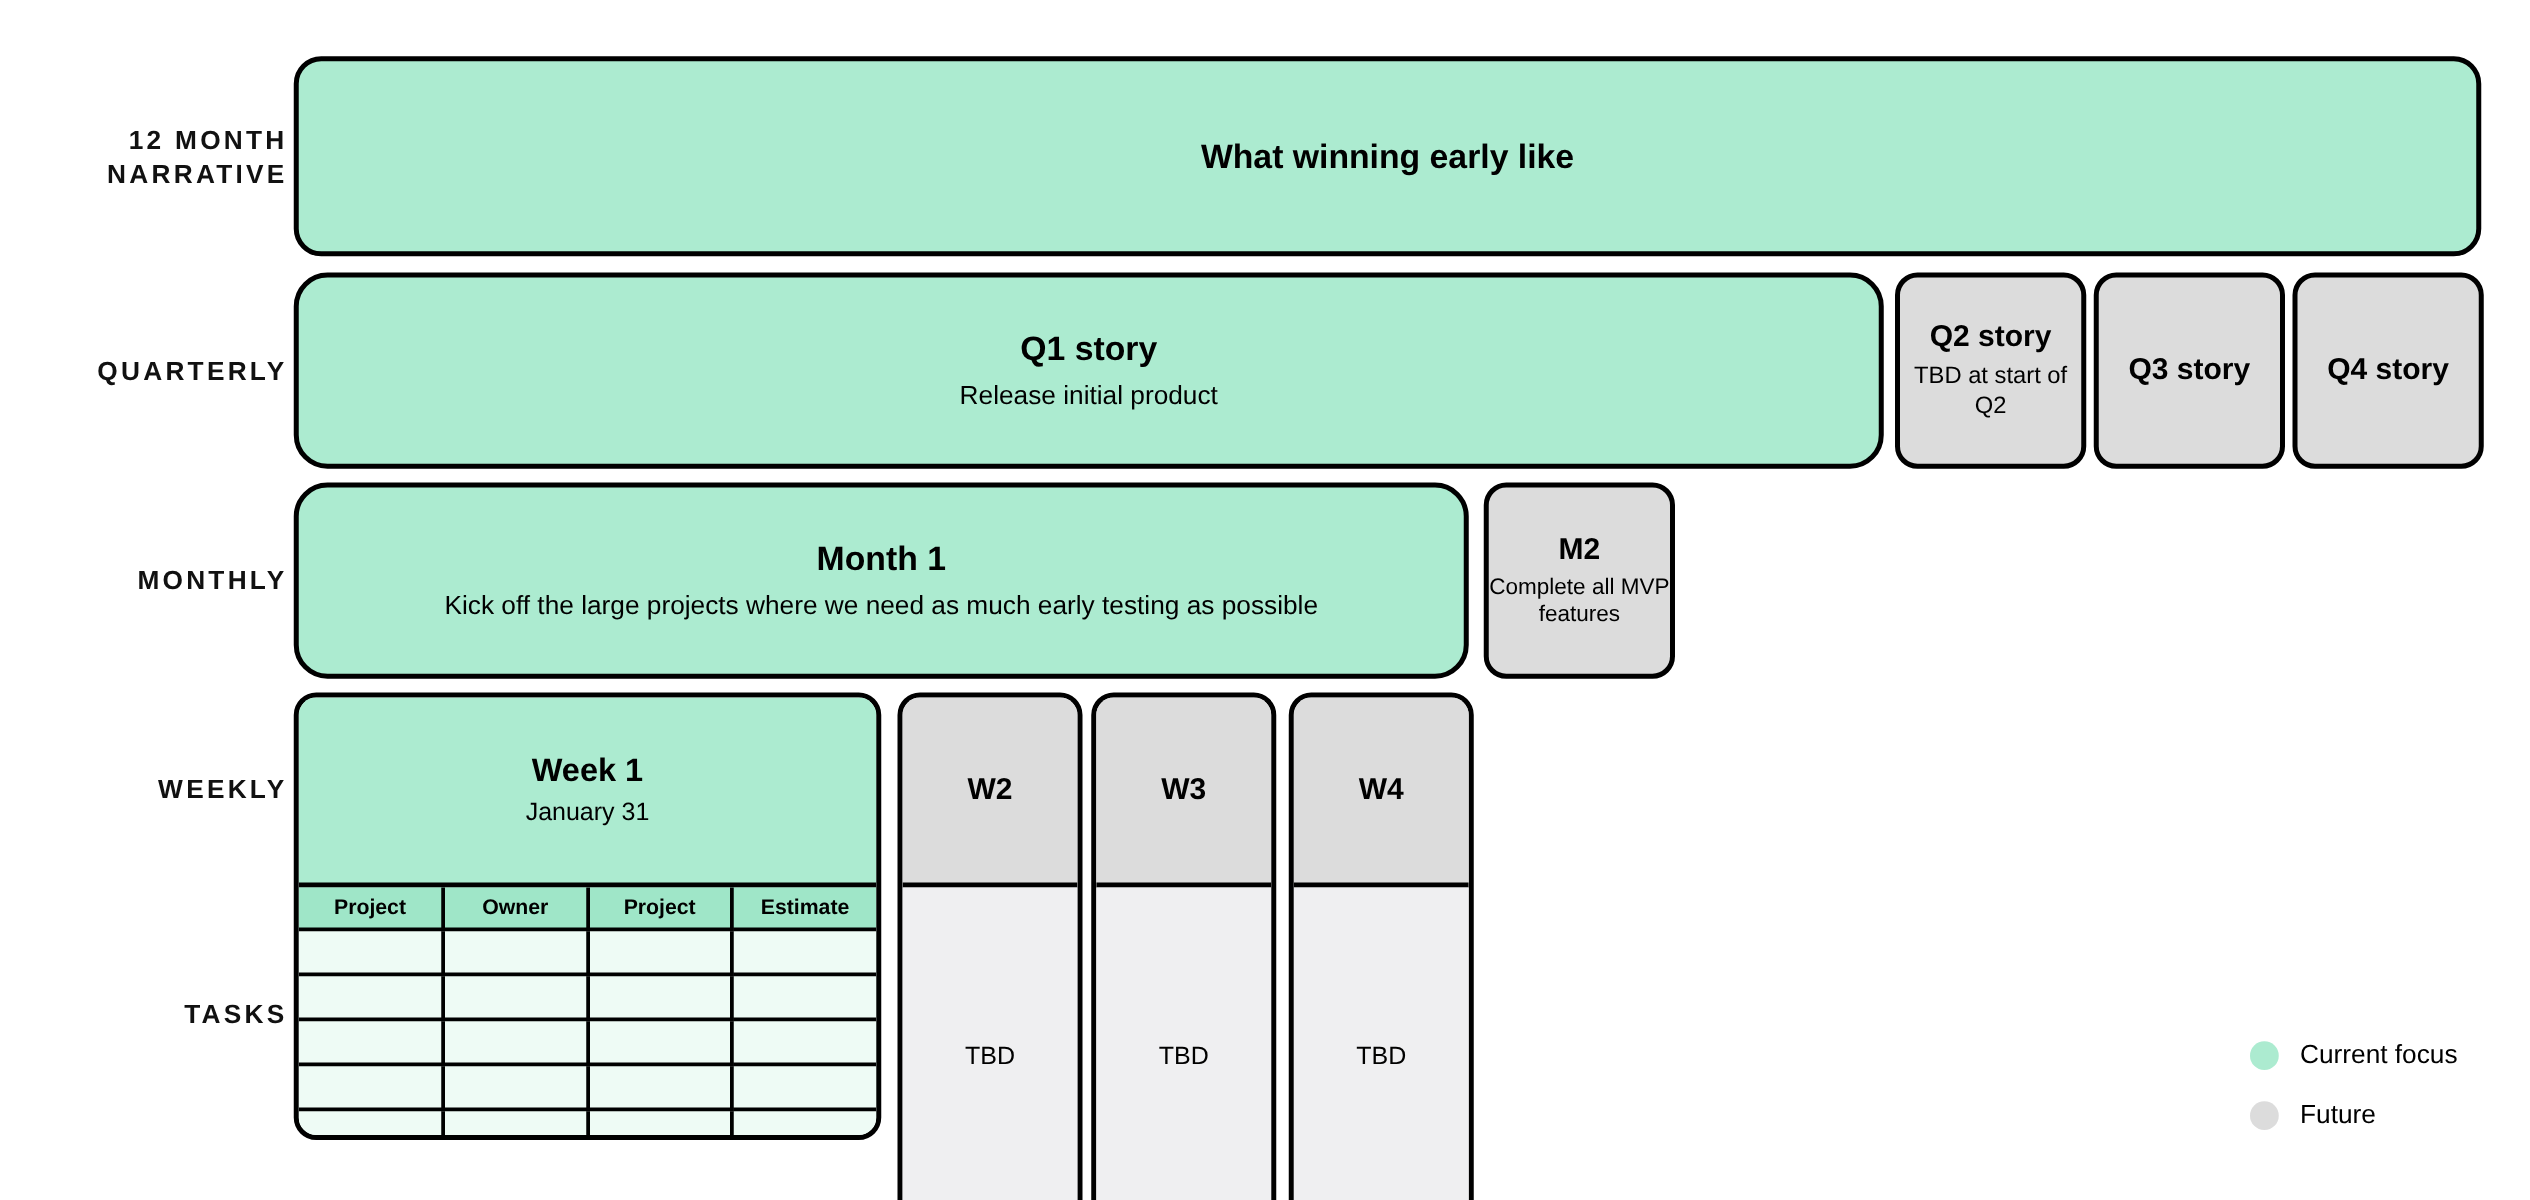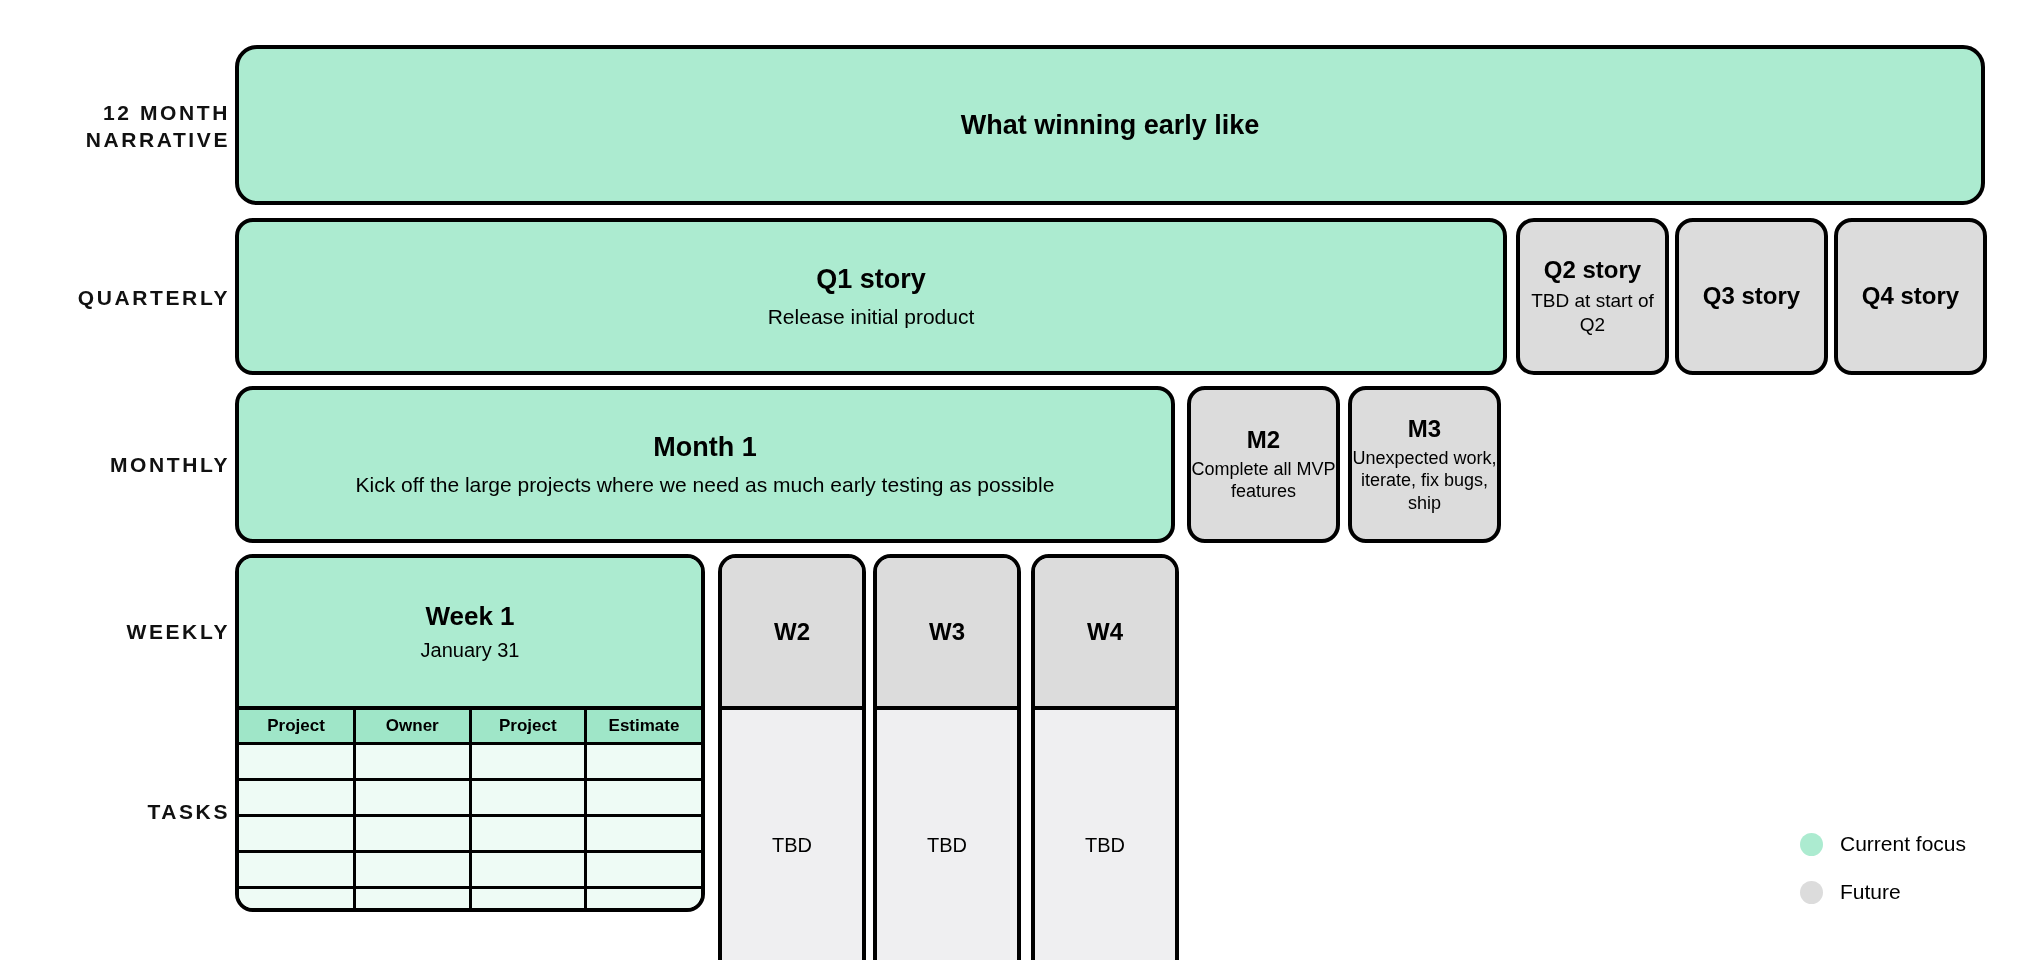--- a/index.html
+++ b/index.html
@@ -40,21 +40,21 @@
     box-sizing: border-box;
     border: 4px solid #000000;
     border-radius: 18px;
     display: flex;
     flex-direction: column;
     align-items: center;
     justify-content: center;
     text-align: center;
     overflow: hidden;
   }
-  .card.mint  { background: #ACEBD0; }
+  .card.mint  { background: #ACEBD0; border-radius: 27px; }
   .card.grey  { background: #DCDCDC; }
 
   .card-title {
     font-weight: bold;
     line-height: 1.2;
   }
   .card-sub {
     font-weight: normal;
     line-height: 1.25;
   }
@@ -215,26 +215,20 @@
   <div class="card mint" id="m1-card">
     <div class="card-title">Month 1</div>
     <div class="card-sub">Kick off the large projects where we need as much early testing as possible</div>
   </div>
   <div class="card grey m-small" id="m2-card">
     <div class="card-title">M2</div>
     <div class="card-sub">Complete
 all MVP
 features</div>
   </div>
-  <div class="card grey m-small" id="m3-card">
-    <div class="card-title">M3</div>
-    <div class="card-sub">Unexpected
-work, iterate,
-fix bugs, ship</div>
-  </div>
 
   <div id="week1-unit">
     <div id="week1-head">
       <div class="card-title">Week 1</div>
       <div class="card-sub">January 31</div>
     </div>
     <table id="task-table">
       <thead>
         <tr>
           <th>Project</th>

